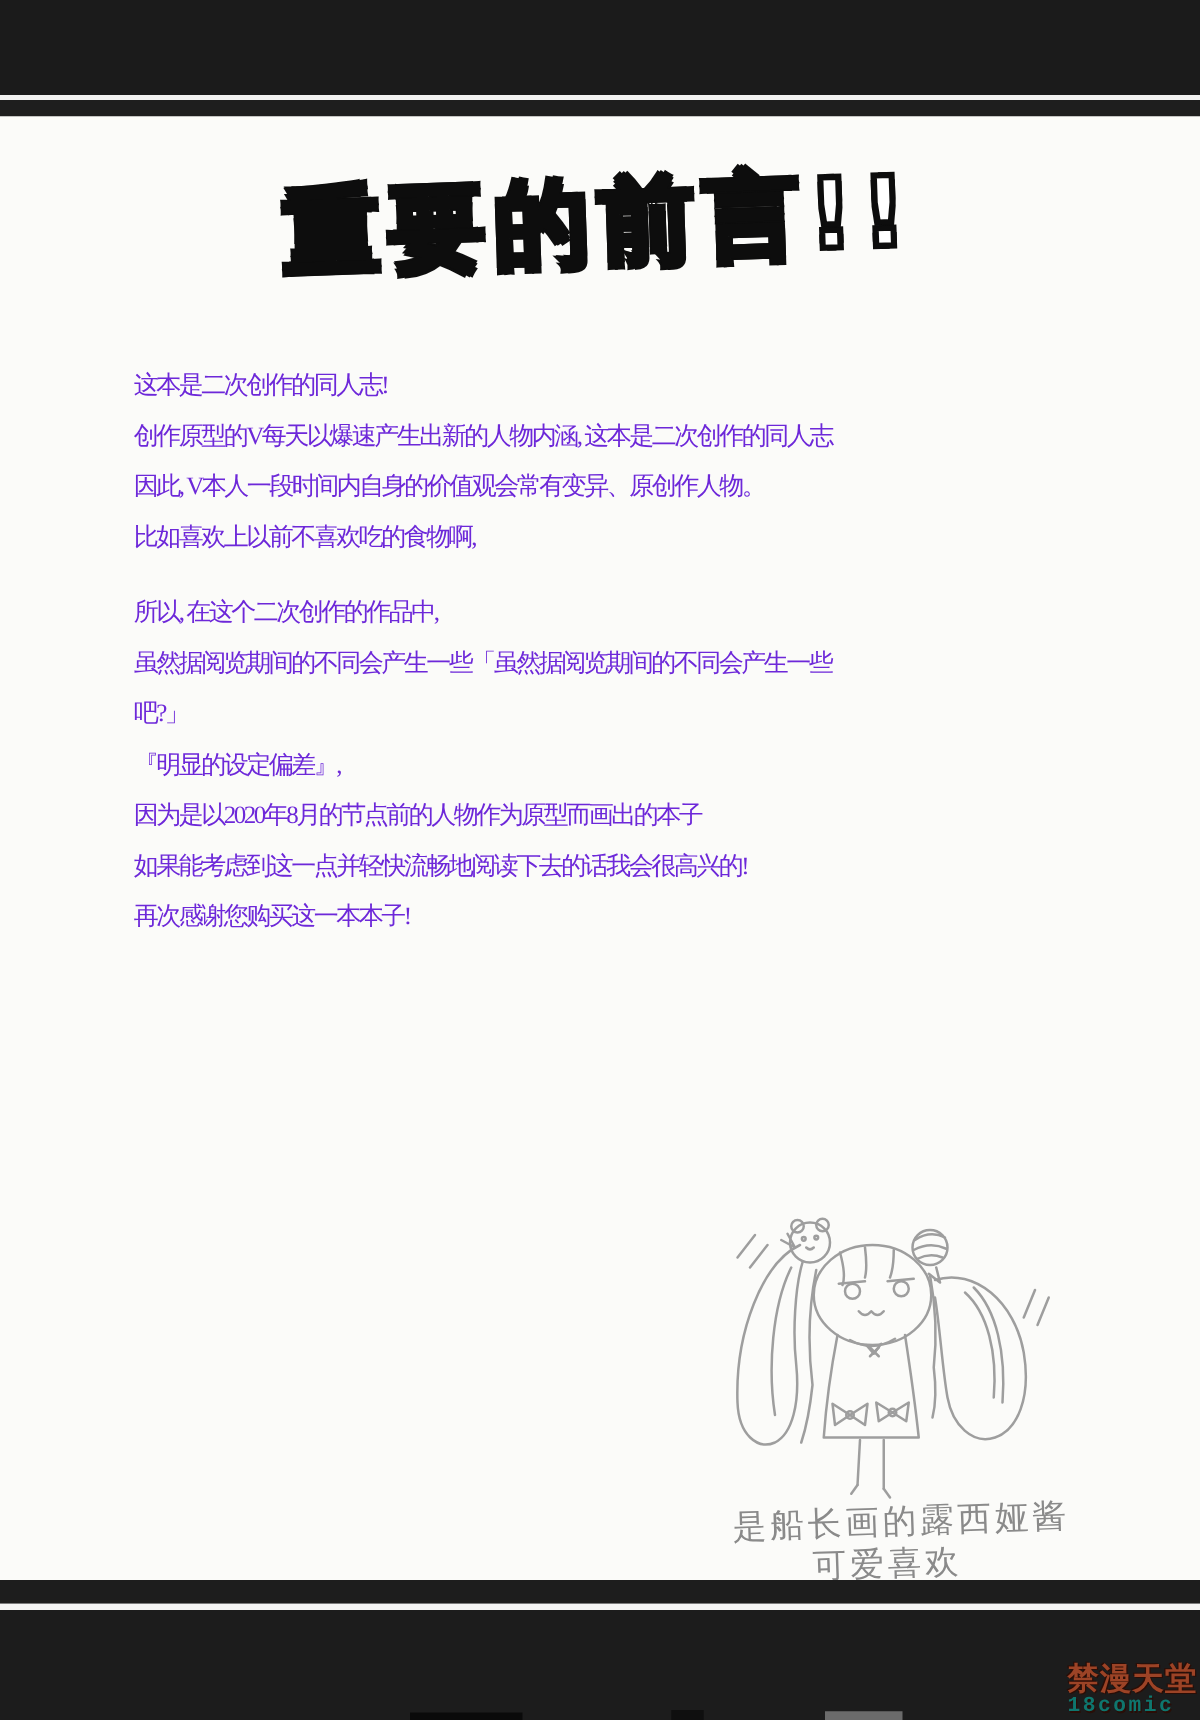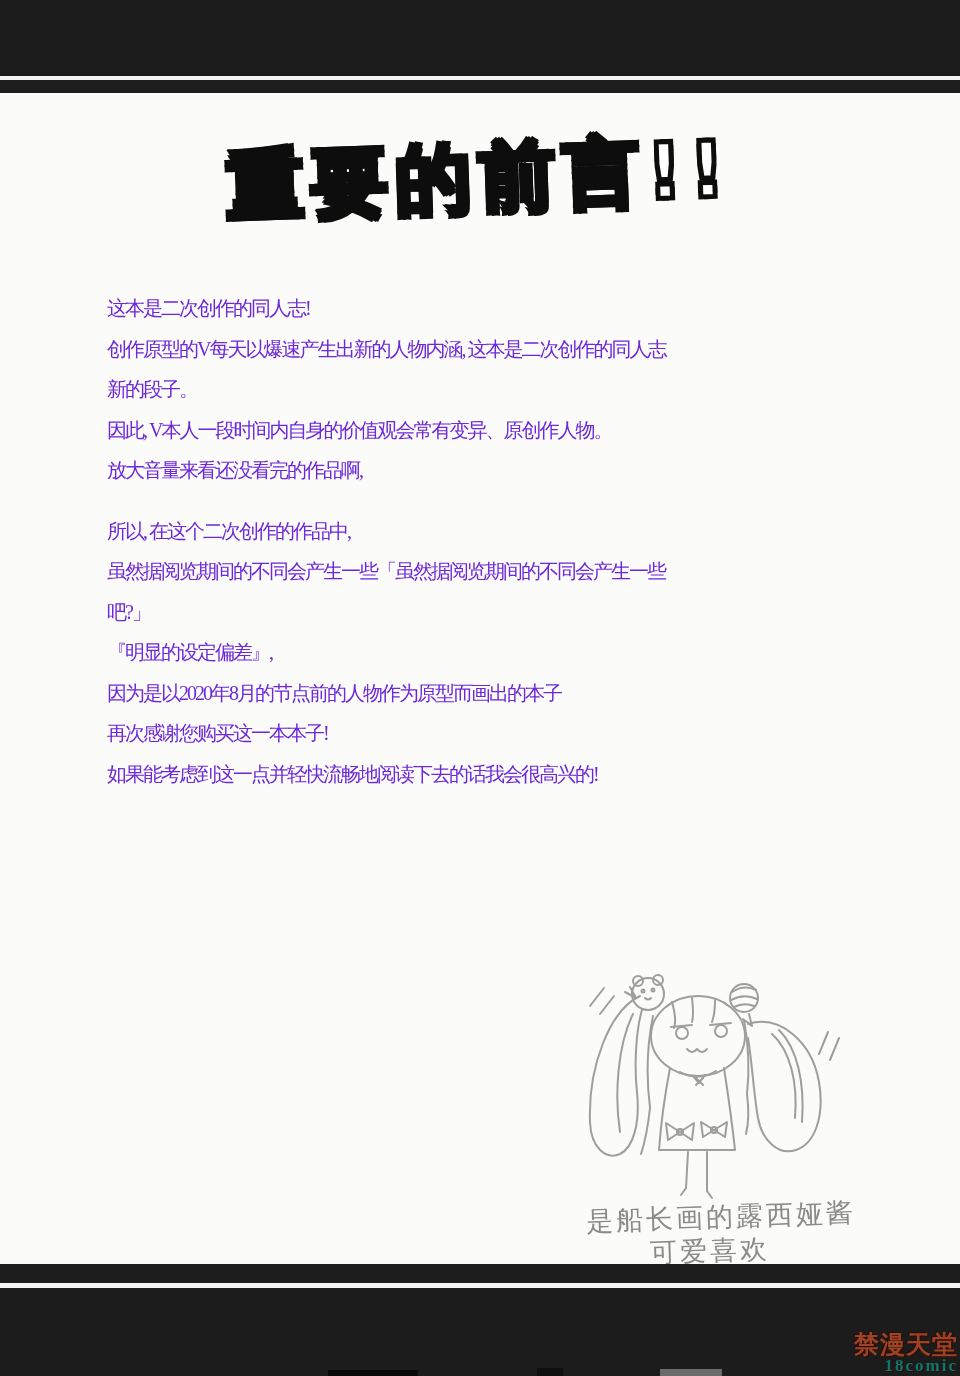--- a/index.html
+++ b/index.html
@@ -83,22 +83,22 @@
     white-space: nowrap;
   }
   #caption-1 { left: 586px; top: 1199px; }
   #caption-2 { left: 650px; top: 1233px; }
 
   
   #watermark {
     position: absolute;
     right: 2px;
     bottom: 2px;
-    text-align: right;
-    font-family: Liberation Serif, serif;
+    text-align: left;
+    font-family: Liberation Mono, monospace;
     font-weight: bold;
     line-height: 1.0;
   }
   #watermark-name {
     font-size: 25px;
     letter-spacing: 1px;
     color: #9c4326;
     text-shadow: 1px 1px 0 #2a0d06, -1px -1px 0 #2a0d06;
   }
   #watermark-logo {
@@ -122,32 +122,31 @@
   <div class="bar" id="top-bar"></div>
   <div class="bar" id="top-line"></div>
   <div class="bar" id="top-bar-2"></div>
 
   <div id="title">重要的前言!!</div>
 
   <div id="body-text">
     <div id="paragraph-1">
       <div class="pline">这本是二次创作的同人志!</div>
       <div class="pline">创作原型的V每天以爆速产生出新的人物内涵, 这本是二次创作的同人志</div>
-      <div class="pline">新的段子。</div>
       <div class="pline">因此, V本人一段时间内自身的价值观会常有变异、原创作人物。</div>
-      <div class="pline">放大音量来看还没看完的作品啊,</div>
+      <div class="pline">比如喜欢上以前不喜欢吃的食物啊,</div>
     </div>
     <div id="paragraph-2">
       <div class="pline">所以, 在这个二次创作的作品中,</div>
       <div class="pline">虽然据阅览期间的不同会产生一些「虽然据阅览期间的不同会产生一些</div>
       <div class="pline">吧?」</div>
       <div class="pline">『明显的设定偏差』,</div>
       <div class="pline">因为是以2020年8月的节点前的人物作为原型而画出的本子</div>
+      <div class="pline">如果能考虑到这一点并轻快流畅地阅读下去的话我会很高兴的!</div>
       <div class="pline">再次感谢您购买这一本本子!</div>
-      <div class="pline">如果能考虑到这一点并轻快流畅地阅读下去的话我会很高兴的!</div>
     </div>
   </div>
 
   <svg id="sketch" viewBox="0 0 322 238">
 
     <path d="M14,36 L28,18"></path>
     <path d="M24,44 L38,26"></path>
 
     <path d="M252,62 L243,84"></path>
     <path d="M263,68 L254,90"></path>

